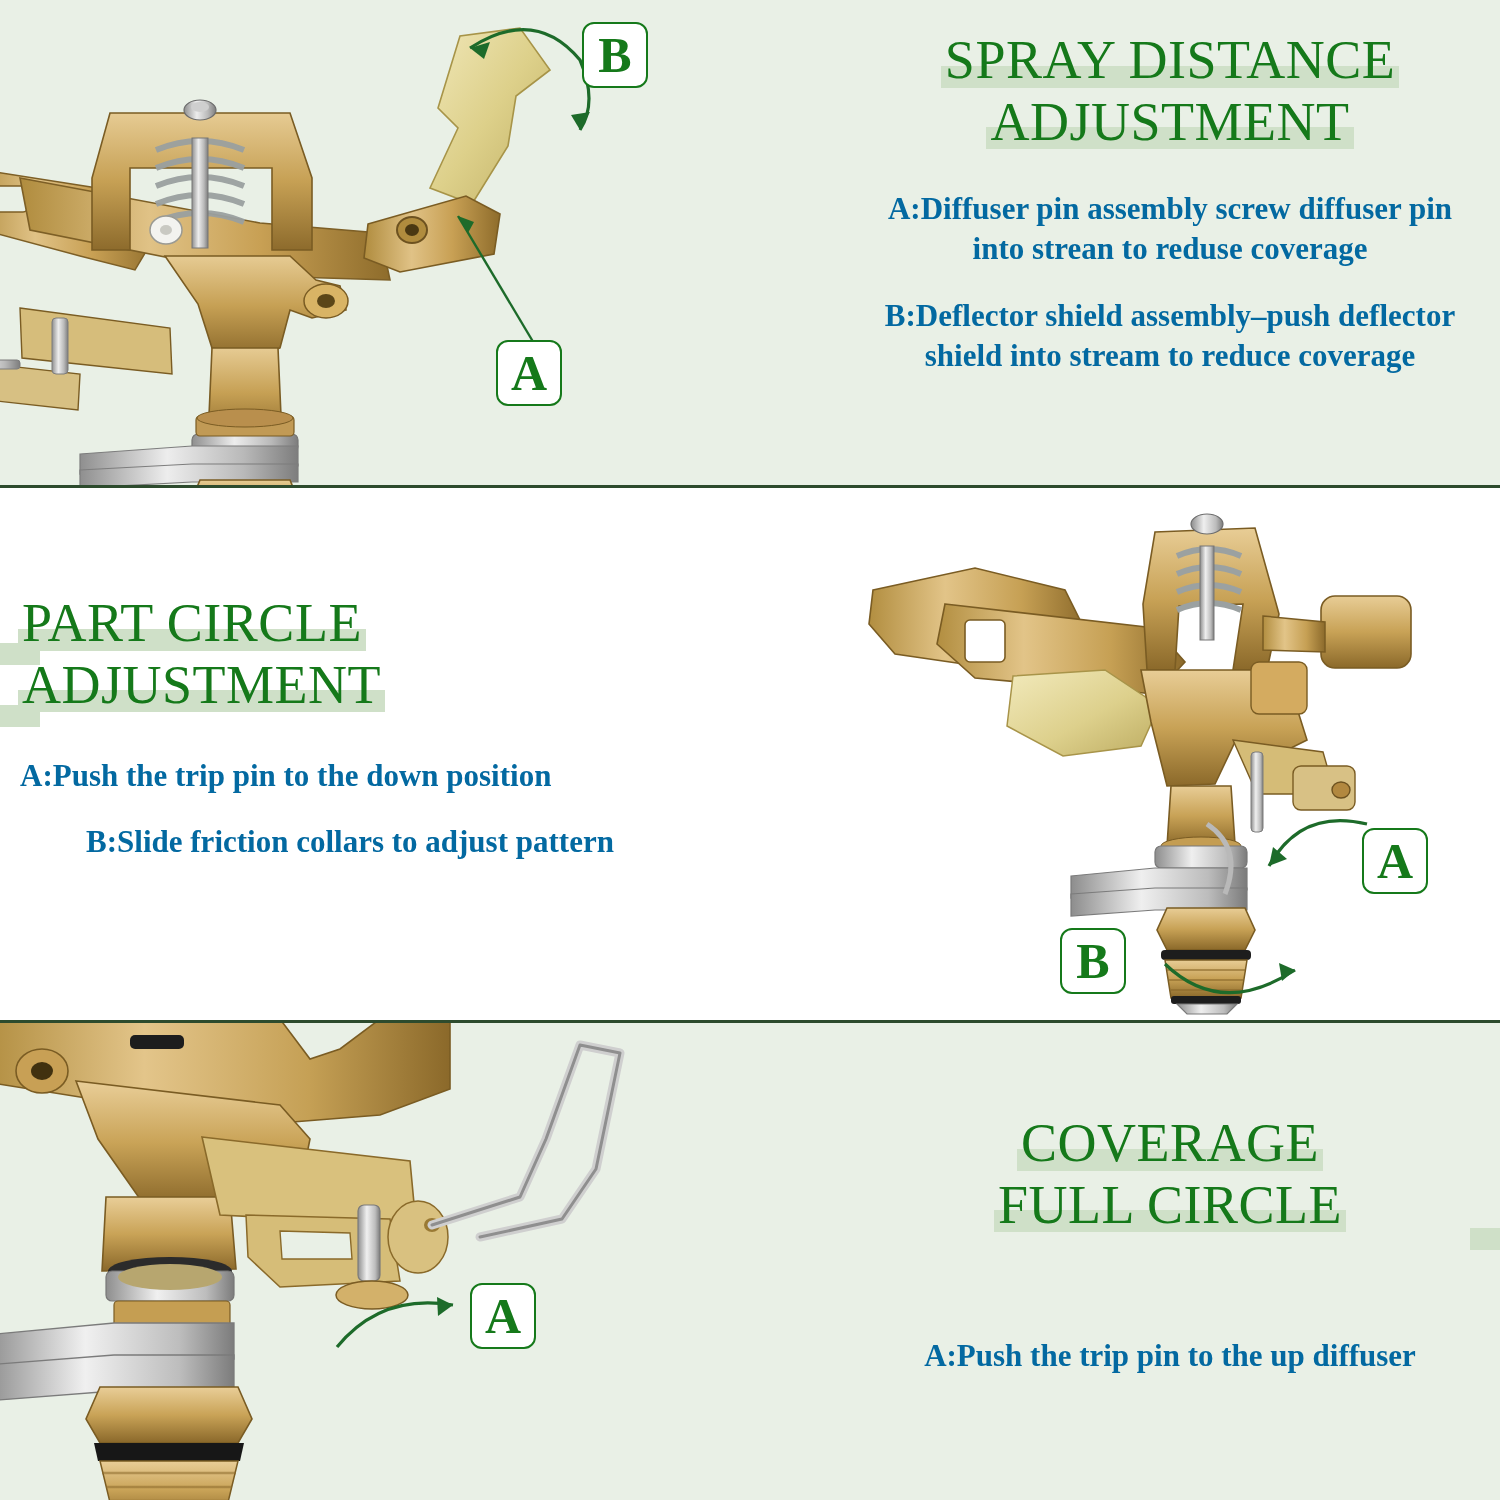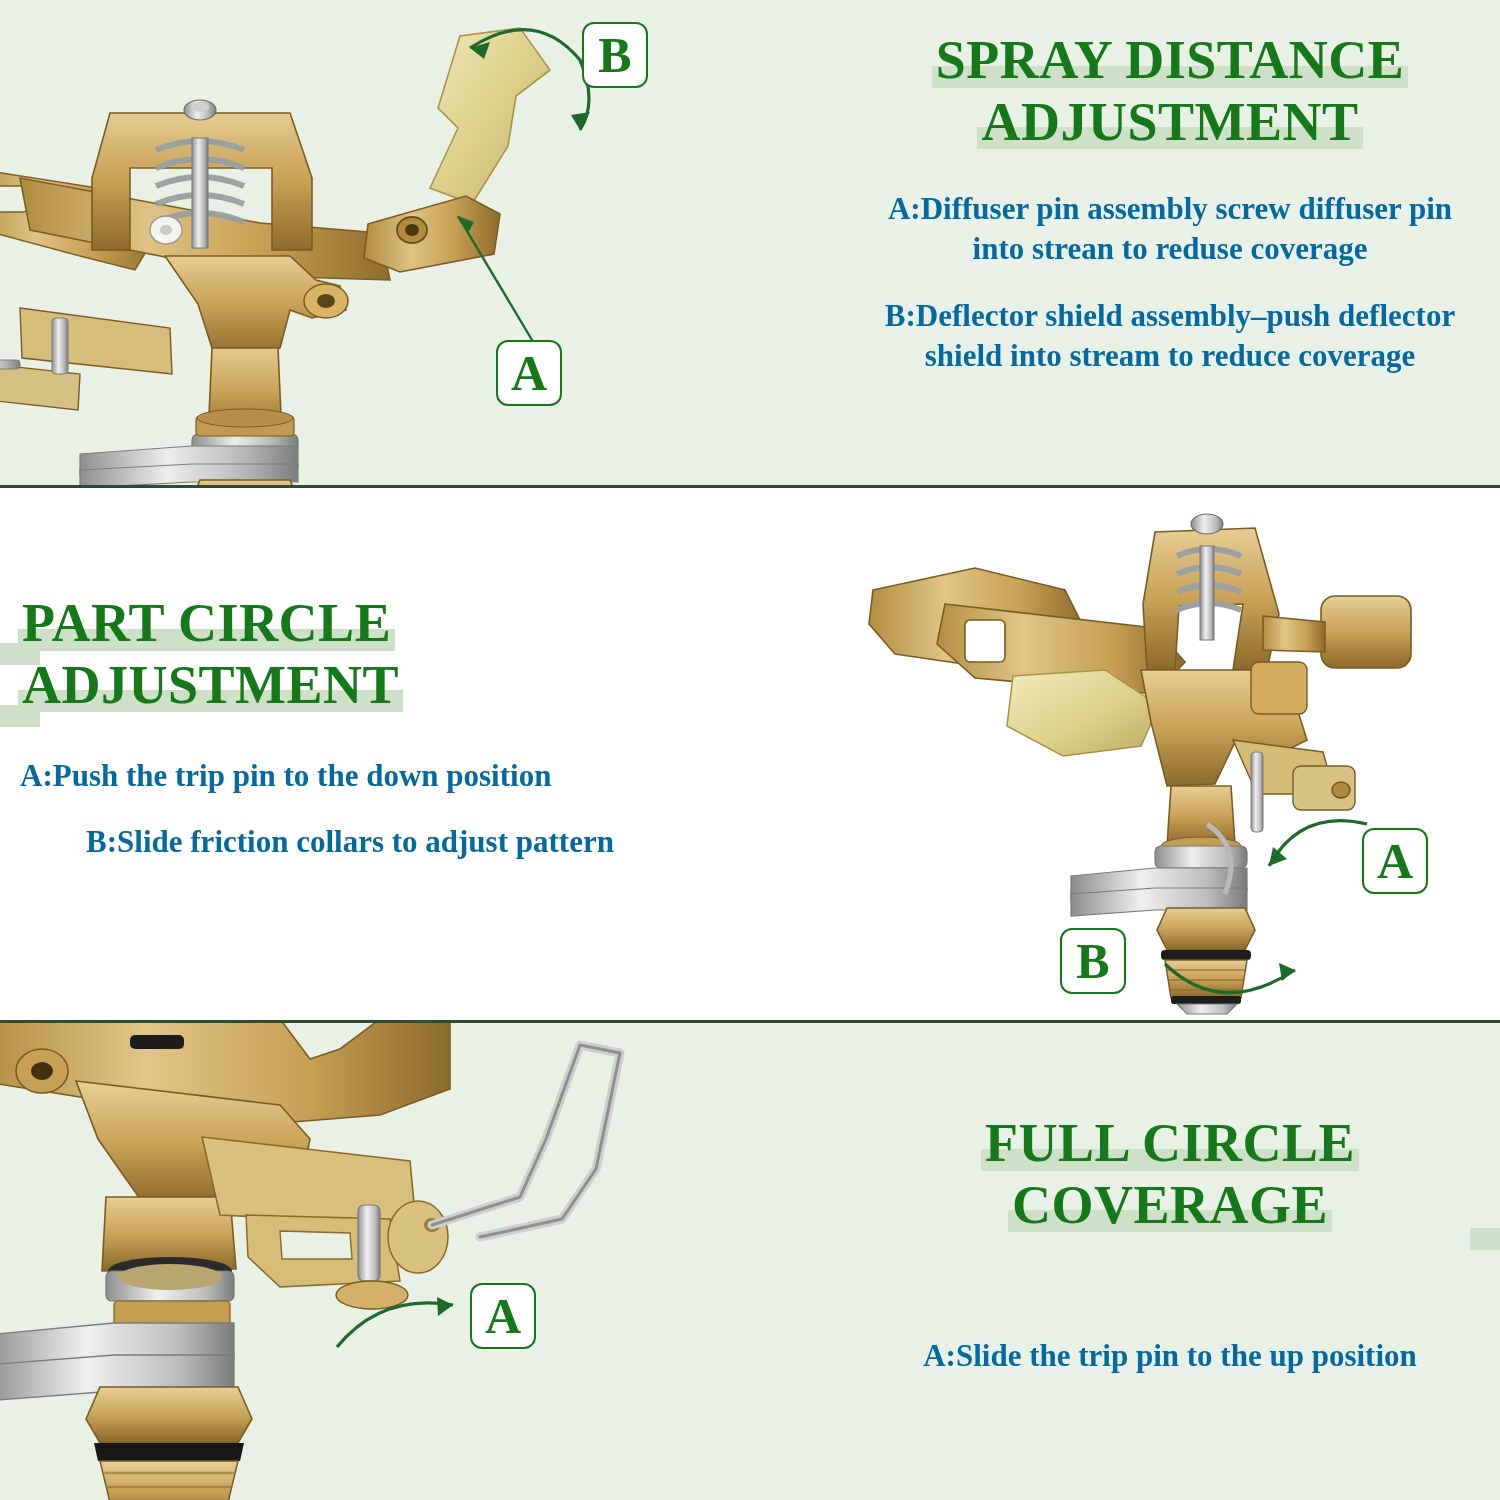--- a/index.html
+++ b/index.html
@@ -20,21 +20,21 @@
 
   .divider{position:absolute;left:0;width:1500px;height:3px;
     background:#2d4b2d;}
   #divider-1{top:485px;}
   #divider-2{top:1020px;}
 
   
   .textcol{position:absolute;}
   .heading{
     color:#15791a;
-    font-weight:700;
+    font-weight:400;
     font-size:54px;
     line-height:1.14;
     letter-spacing:.5px;
     margin:0;
   }
   .heading .hl{
     position:relative;
     display:inline-block;
     padding:0 2px;
   }
@@ -375,23 +375,23 @@
       <path d="M12 64 Q56 10 128 22" fill="none" stroke="#1d6b2a" stroke-width="3.2"></path>
       <path d="M128 22 l-16 -8 l1 19 z" fill="#1d6b2a"></path>
     </svg>
 
     <div class="callout" style="left:470px;top:260px;">
       <span>A</span>
     </div>
 
     <div class="textcol" style="left:860px;top:90px;width:620px;">
       <div class="heading t-center">
+        <span class="heading-line"><span class="hl">COVERAGE</span></span>
         <span class="heading-line"><span class="hl">FULL CIRCLE</span></span>
-        <span class="heading-line"><span class="hl">COVERAGE</span></span>
       </div>
       <div style="height:100px;"></div>
-      <p class="body-text t-center">A:Slide the trip pin to the up position</p>
+      <p class="body-text t-center">A:Push the trip pin to the up diffuser</p>
     </div>
 
     <div class="band" style="left:1470px;top:205px;width:30px;"></div>
   </div>
 
 </div>
 
 </body></html>

